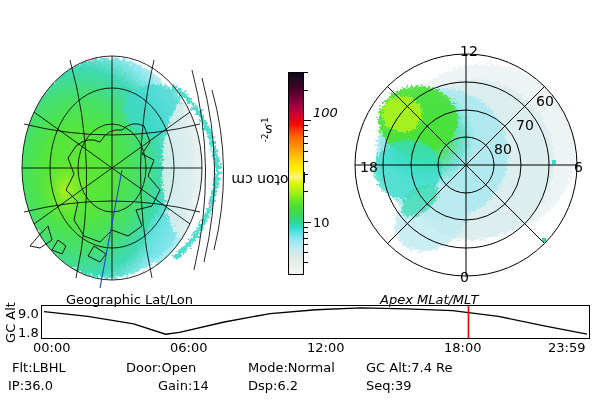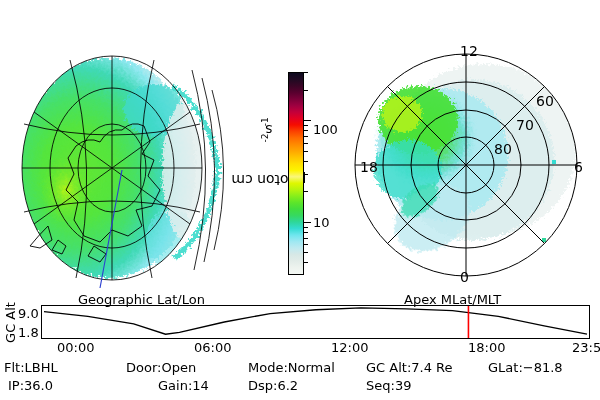--- a/index.html
+++ b/index.html
@@ -21,33 +21,33 @@
   .cbar-tick.major{width:7px;height:1px;}
   .cbar-lab{position:absolute;left:313px;font-size:13px;line-height:1;
             transform:translateY(-50%);white-space:nowrap;}
   #cbar-axislabel{left:258px;top:60px;width:20px;height:215px;
       display:flex;align-items:center;justify-content:center;}
   #cbar-axislabel span{display:inline-block;transform:rotate(-90deg);
       white-space:nowrap;font-size:14px;}
   #cbar-axislabel sup{font-size:9px;vertical-align:super;}
   
   .panel-caption{font-size:13px;white-space:nowrap;}
-  #geo-caption{left:66px;top:292px;margin-left:12px;}
-  #apex-caption{left:404px;top:292px;}
+  #geo-caption{left:66px;top:292px;}
+  #apex-caption{left:380px;top:292px;font-style:italic;}
   
   #orbit-frame{left:41px;top:305px;width:549px;height:34px;
                border:1px solid #000;box-sizing:border-box;}
   #orbit-ylabel{left:2px;top:300px;width:16px;height:44px;
       display:flex;align-items:center;justify-content:center;}
   #orbit-ylabel span{display:inline-block;transform:rotate(-90deg);
       white-space:nowrap;font-size:13px;}
   .orbit-ytick{position:absolute;left:18px;font-size:13px;line-height:1;
                transform:translateY(-50%);text-align:center;}
   .orbit-xtick{position:absolute;top:341px;font-size:13px;line-height:1;
-               white-space:nowrap;margin-left:24px;}
+               white-space:nowrap;}
   
   #status{left:0;top:360px;width:600px;font-size:13px;}
   .status-row{position:absolute;left:0;width:600px;height:17px;}
   .status-cell{position:absolute;white-space:nowrap;}
   .sc-k{display:inline-block;}
   .sc-v{display:inline-block;}
 </style>
 </head>
 <body>
 
@@ -136,21 +136,21 @@
     <div class="cbar-tick" style="top: 88.8187px; width: 4px;"></div>
     <div class="cbar-tick" style="top: 78.9824px; width: 4px;"></div>
     <div class="cbar-tick" style="top: 70.9455px; width: 4px;"></div>
     <div class="cbar-tick" style="top: 64.1504px; width: 4px;"></div>
     <div class="cbar-tick" style="top: 58.2642px; width: 4px;"></div>
     <div class="cbar-tick" style="top: 53.0722px; width: 4px;"></div>
     <div class="cbar-tick" style="top: 17.8733px; width: 4px;"></div>
     <div class="cbar-tick" style="top: 0px; width: 4px;"></div>
   </div>
 <div id="cbar-labels">
-    <div class="cbar-lab abs" style="top: 129px;">100</div>
+    <div class="cbar-lab abs" style="top: 112px; font-style: italic;">100</div>
     <div class="cbar-lab abs" style="top: 221.928px;">10</div>
   </div>
 
 <svg id="polar-panel" class="abs" viewBox="0 0 250 252">
   <defs>
     <clipPath id="dialClip">
         <circle cx="120" cy="123" r="111"></circle>
       </clipPath>
     <radialGradient id="ovalGrad" cx="0.5" cy="0.5" r="0.5">
       <stop offset="0%" stop-color="#5ce52a" stop-opacity="0.95"></stop>
@@ -216,25 +216,24 @@
 </svg>
 
 <div class="orbit-xtick abs" style="left:33px">00:00</div>
 <div class="orbit-xtick abs" style="left:170px">06:00</div>
 <div class="orbit-xtick abs" style="left:307px">12:00</div>
 <div class="orbit-xtick abs" style="left:444px">18:00</div>
 <div class="orbit-xtick abs" style="left:548px">23:59</div>
 
 <div id="status" class="abs">
   <div class="status-row" id="status-row-1" style="top:0">
-      <div class="status-cell" style="left: 4px; text-align: right;"><span class="sc-k">Flt: </span><span class="sc-v">LBHL</span></div>
+      <div class="status-cell" style="left: 12px; text-align: right;"><span class="sc-k">Flt: </span><span class="sc-v">LBHL</span></div>
       <div class="status-cell" style="left: 248px;"><span class="sc-k">Mode: </span><span class="sc-v">Normal</span></div>
       <div class="status-cell" style="left: 126px;"><span class="sc-k">Door: </span><span class="sc-v">Open</span></div>
       <div class="status-cell" style="left: 366px;"><span class="sc-k">GC Alt: </span><span class="sc-v">7.4 Re</span></div>
-      <div class="status-cell" style="left: 488px;"><span class="sc-k">GLat: </span><span class="sc-v">−81.8</span></div>
     </div>
   <div class="status-row" id="status-row-2" style="top:18px">
       <div class="status-cell" style="left: 8px;"><span class="sc-k">IP: </span><span class="sc-v">36.0</span></div>
       <div class="status-cell" style="left: 126px; margin-left: 32px;"><span class="sc-k">Gain: </span><span class="sc-v">14</span></div>
       <div class="status-cell" style="left: 248px;"><span class="sc-k">Dsp: </span><span class="sc-v">6.2</span></div>
       <div class="status-cell" style="left: 366px;"><span class="sc-k">Seq: </span><span class="sc-v">39</span></div>
     </div>
 </div>
 
 </body></html>

